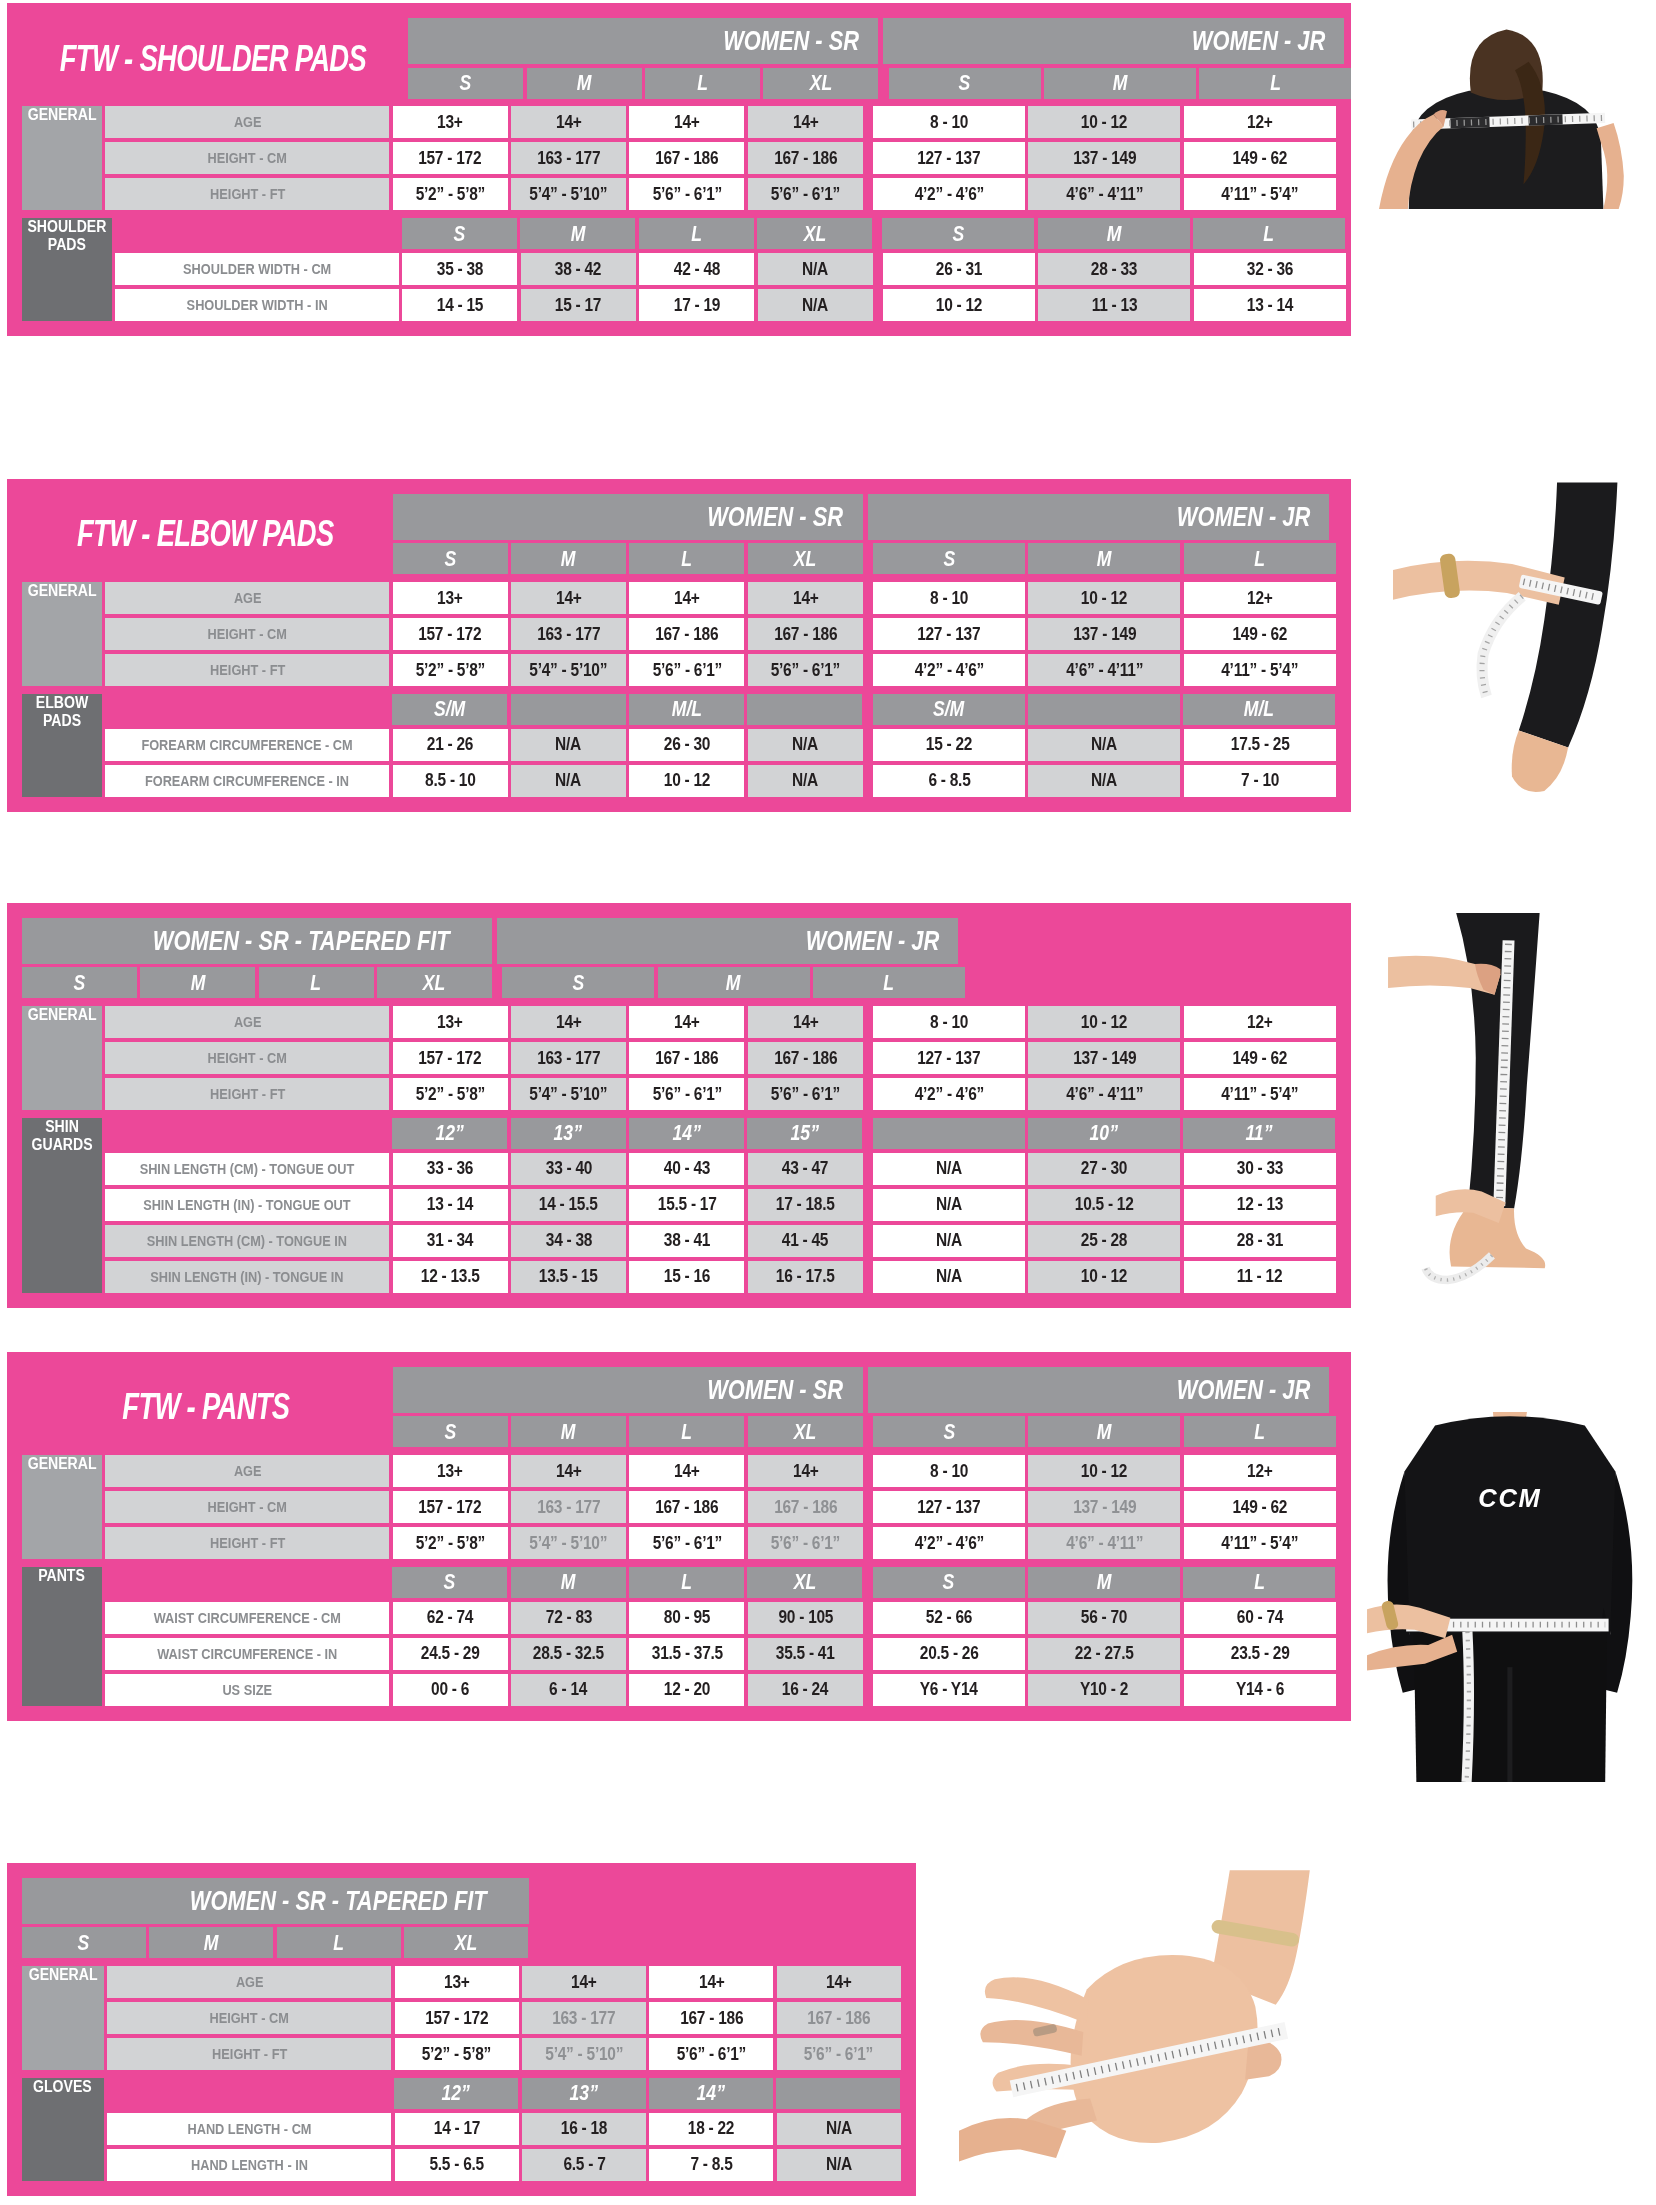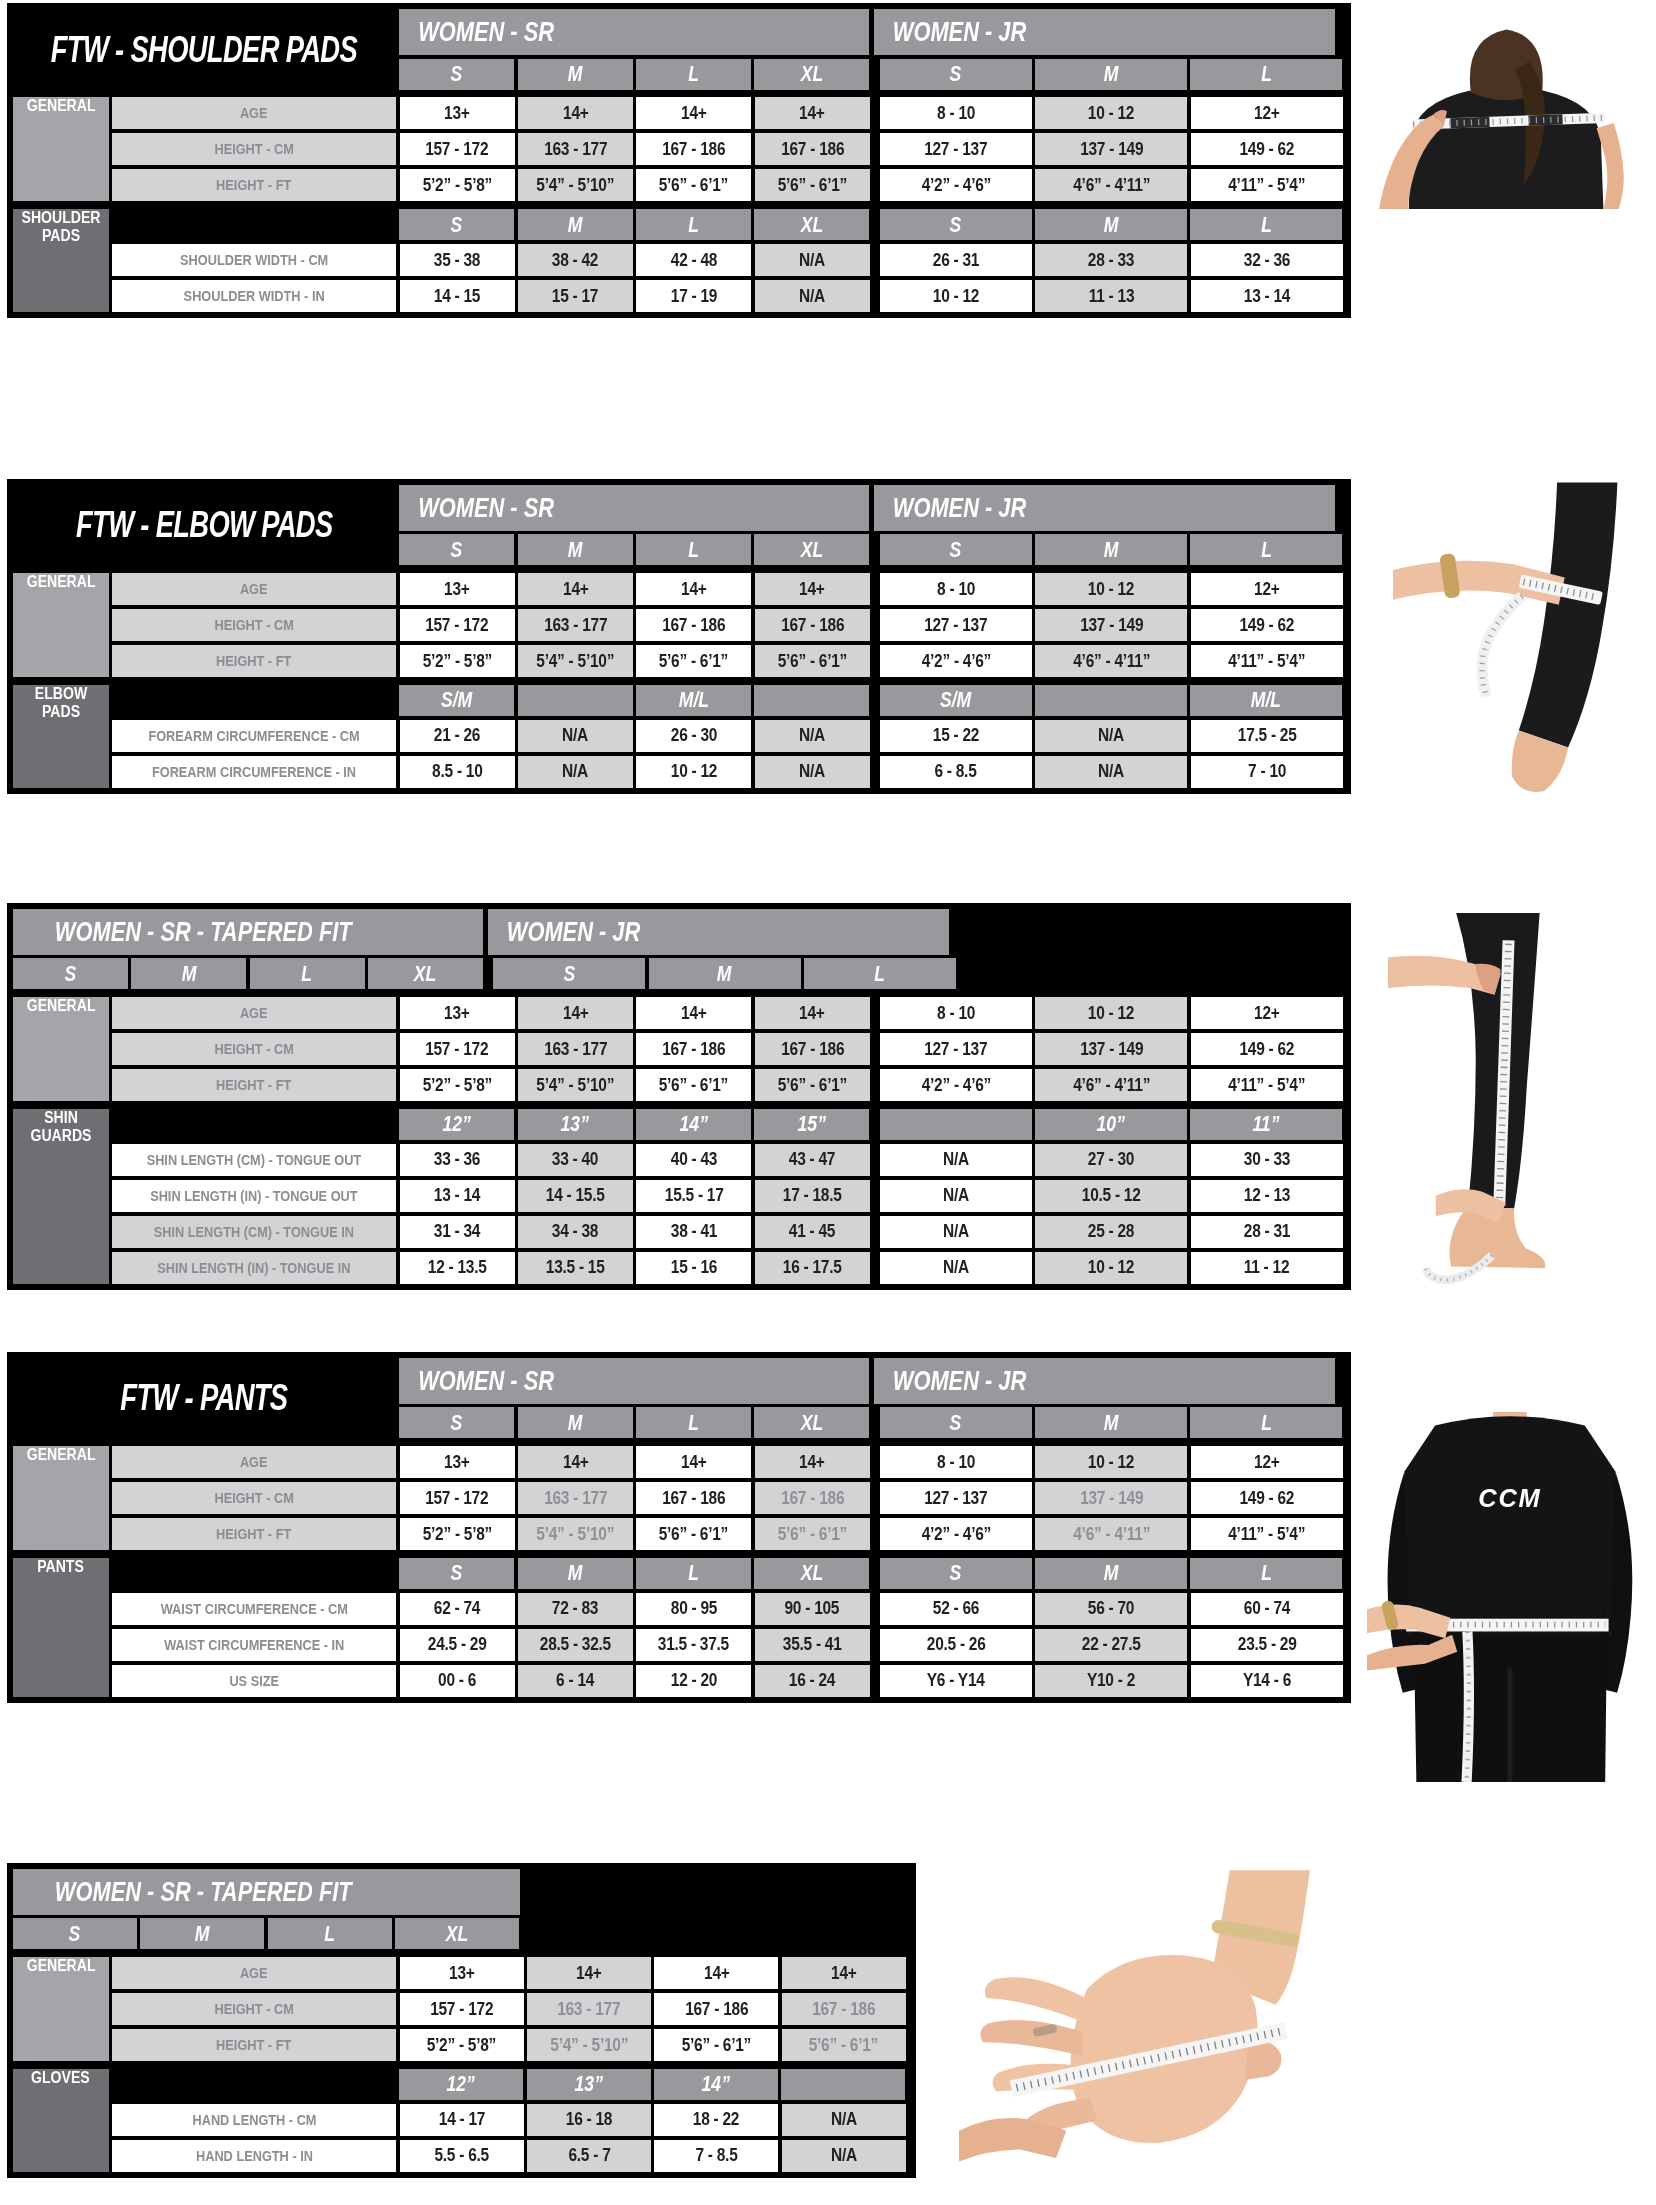--- a/index.html
+++ b/index.html
@@ -1,31 +1,31 @@
 <!DOCTYPE html>
 <html style="font-size:13.6px"><head>
 <meta charset="utf-8">
 <style>
   *{margin:0;padding:0;box-sizing:border-box}
   html,body{background:#ffffff}
   .sheet{position:relative;width:1657px;height:2205px;background:#fff;
          font-family:"Liberation Sans",sans-serif;overflow:hidden}
 
   
-  .tbl{position:absolute;left:6.8px;background:#000000;padding:6px}
+  .tbl{position:absolute;left:6.8px;background:#ec4899;padding:15px}
   .t7{width:1344px}
   .t4g{width:909px}
 
   .thead{display:flex;gap:3.4px;align-items:stretch}
   .titlebox{width:383px;display:flex;align-items:center;justify-content:center;
             color:#fff;font-size:37px;font-weight:800;font-style:italic;white-space:nowrap}
   .titlebox span{display:inline-block;transform:scaleX(.74);letter-spacing:-0.9px}
   .headr{display:flex;flex-direction:column;gap:3.4px}
   .grow{display:flex;height:46px}
-  .gband{background:#98999c;display:flex;align-items:center;justify-content:flex-start;
+  .gband{background:#98999c;display:flex;align-items:center;justify-content:flex-end;
          color:#fff;font-style:italic;font-weight:800;font-size:28px;white-space:nowrap}
   .gband span{display:inline-block;transform:scaleX(.78)}
   .gsr{width:470px}
   .gjr{width:461px;margin-left:5px}
   .ggl{width:507px}
 
   .vrow{display:flex;gap:3.4px}
   .sizes{height:31px}
   .indent{padding-left:287px}
 

